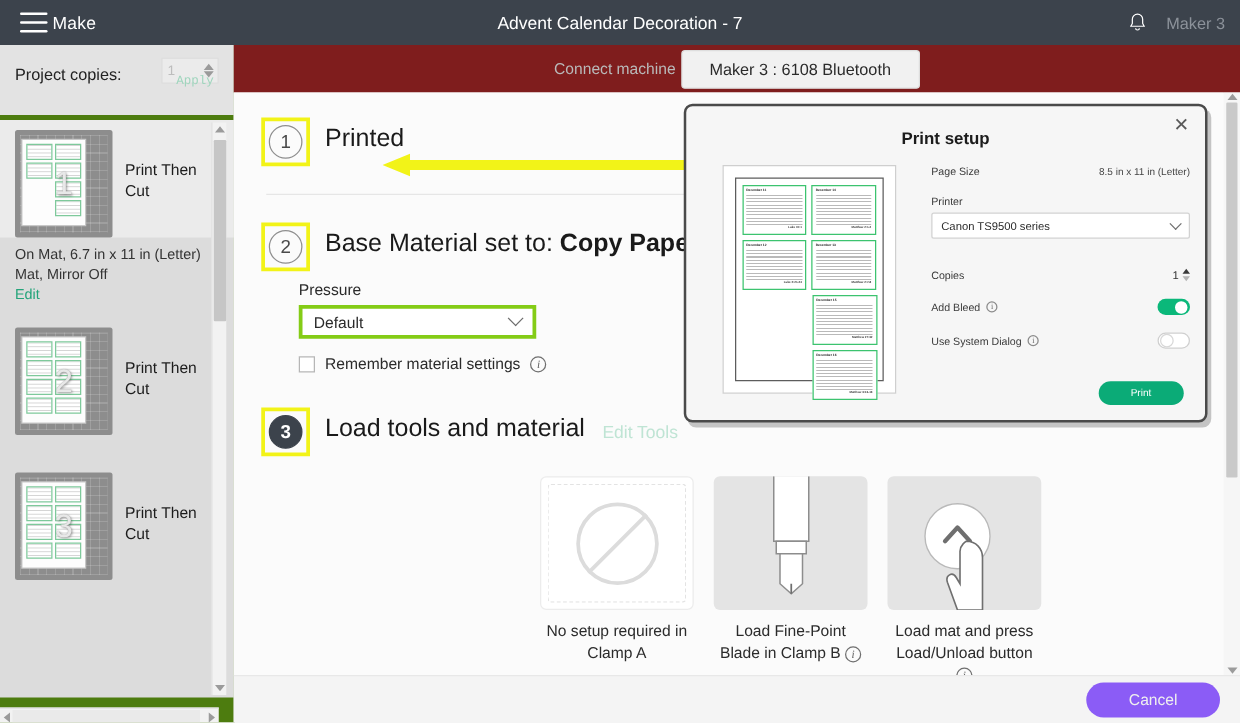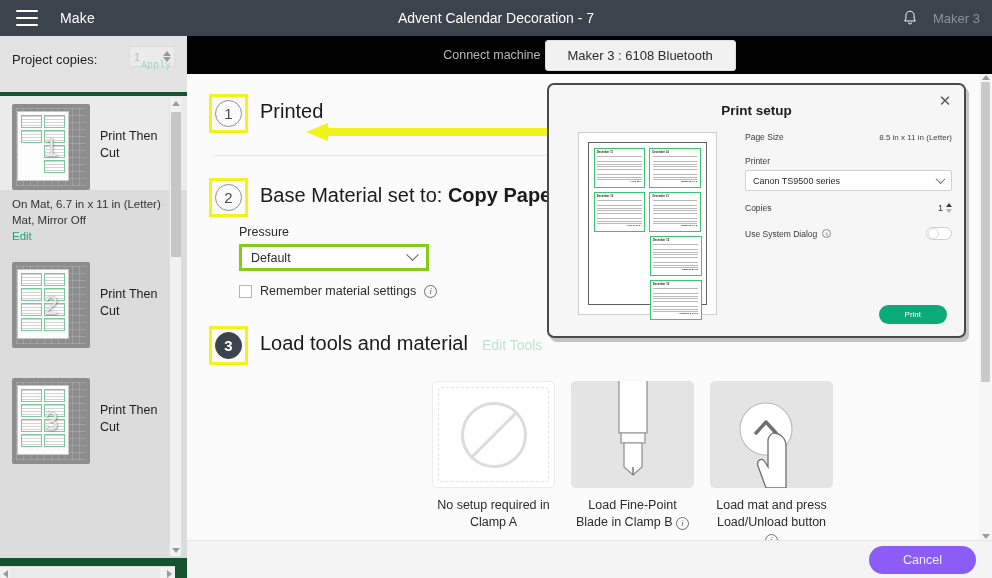--- a/index.html
+++ b/index.html
@@ -12,33 +12,33 @@
   .app { position: relative; width: 992px; height: 578px; }
 
   
   .topbar {
     position: absolute; left: 0; top: 0; width: 992px; height: 36px;
     background: #3c434c; display: flex; align-items: center;
   }
   .hamburger { width: 22px; height: 16px; margin-left: 16px; display: flex;
     flex-direction: column; justify-content: space-between; cursor: pointer; }
   .hamburger span { display: block; height: 2px; background: #fff; border-radius: 1px; }
-  .topbar-app { color: #fff; font-size: 14px; margin-left: 22px; letter-spacing: .2px; }
+  .topbar-app { color: #fff; font-size: 14px; margin-left: 4px; letter-spacing: .2px; }
   .topbar-title {
     position: absolute; left: 0; right: 0; text-align: center;
     color: #fff; font-size: 14px; pointer-events: none;
   }
   .topbar-right { position: absolute; right: 12px; display: flex; align-items: center; gap: 14px; }
   .bell { width: 18px; height: 18px; }
   .user-name { color: #8c929a; font-size: 13px; }
 
   
   .sidebar {
     position: absolute; left: 0; top: 36px; width: 188px; height: 542px;
-    background: #14532d; border-right: 1px solid #d3d3d3;
+    background: #4d7c0f; border-right: 1px solid #d3d3d3;
   }
   .copies-row {
     height: 56px; padding: 10px 12px 0 12px; background: #e3e3e3;
     display: flex; align-items: flex-start; justify-content: space-between;
   }
   .copies-label { font-size: 13px; color: #222; margin-top: 6px; }
   .stepper { display: flex; align-items: stretch; background: #ebebeb;
     border: 1px solid #dcdcdc; width: 46px; height: 21px; }
   .stepper input {
     width: 30px; border: none; background: transparent; font-size: 11px;
@@ -89,21 +89,21 @@
     background: #eaeaea; }
   .sb-h .ar { position: absolute; top: 3px; width: 0; height: 0;
     border-top: 4px solid transparent; border-bottom: 4px solid transparent; }
   .sb-h .ar.l { left: 3px; border-right: 5px solid #9b9b9b; }
   .sb-h .ar.r { right: 3px; border-left: 5px solid #9b9b9b; }
 
   
   .main { position: absolute; left: 187px; top: 36px; width: 805px; height: 542px;
     background: #f7f7f7; }
   .connect-row { height: 38px; display: flex; align-items: center;
-    justify-content: center; gap: 4px; background: #000000; }
+    justify-content: center; gap: 4px; background: #7f1d1d; }
   .connect-label { font-size: 12.5px; color: #b9b9b9; }
   .machine-btn { background: #f1f1f1; border: 1px solid #dedede; border-radius: 3px;
     font-size: 13px; color: #2b2b2b; padding: 7px 22px; cursor: pointer; font-family: inherit; }
 
   .content { position: absolute; top: 38px; left: 0; width: 792px; height: 466px;
     background: #fbfbfb; padding: 20px 0 0 0; overflow: hidden; }
 
   .step { display: flex; align-items: flex-start; padding: 0 0 0 22px; }
   .step-badge-wrap { padding: 3px; border: 3px solid #f2f318; flex: none;
     display: inline-flex; }
@@ -181,21 +181,21 @@
   .pv-card .tx { margin-top: 1.5px; height: 24px;
     background: repeating-linear-gradient(to bottom, #b9b9b9 0 .8px, transparent .8px 2.6px); }
   .pv-card .ft { font-size: 2.4px; color: #333; text-align: right; font-weight: bold; }
   .pv-right { display: flex; flex-direction: column; gap: 4px; margin-left: 56px; }
 
   .dlg-fields { width: 213px; padding-right: 6px; }
   .fld-row { display: flex; align-items: center; justify-content: space-between;
     font-size: 8.5px; color: #3a3a3a; margin-bottom: 14px; }
   .fld-label { font-size: 8.5px; color: #3a3a3a; }
   .fld-val { font-size: 8px; color: #444; }
-  .fld-block { margin-bottom: 12px; }
+  .fld-block { margin-bottom: 24px; }
   .fld-block .fld-label { display: block; margin-bottom: 4px; }
   .dlg-select { width: 100%; height: 21px; background: #fff; border: 1px solid #d2d2d2;
     border-radius: 2px; display: flex; align-items: center; justify-content: space-between;
     padding: 0 7px; font-size: 9px; color: #2b2b2b; cursor: pointer; }
   .dlg-chev { width: 7px; height: 7px; border-right: 1.3px solid #6d6d6d;
     border-bottom: 1.3px solid #6d6d6d; transform: rotate(45deg) translate(-1px,-1px); }
   .copies-mini { display: flex; align-items: center; gap: 3px; }
   .copies-mini .v { font-size: 9px; color: #333; }
   .mini-arrows { display: flex; flex-direction: column; gap: 2px; }
   .mini-up { width: 0; height: 0; border-left: 3px solid transparent;
@@ -502,20 +502,29 @@
           <span class="fld-label">Copies</span>
           <span class="copies-mini">
             <span class="v">1</span>
             <span class="mini-arrows">
               <span class="mini-up"></span>
               <span class="mini-dn"></span>
             </span>
           </span>
         </div>
 
+        <div class="fld-row">
+          <span class="lbl-info">
+            <span class="fld-label">Add Bleed</span>
+            <span class="info-sm">i</span>
+          </span>
+          <span class="toggle on">
+            <span class="knob"></span>
+          </span>
+        </div>
 
         <div class="fld-row">
           <span class="lbl-info">
             <span class="fld-label">Use System Dialog</span>
             <span class="info-sm">i</span>
           </span>
           <span class="toggle off">
             <span class="knob"></span>
           </span>
         </div>

